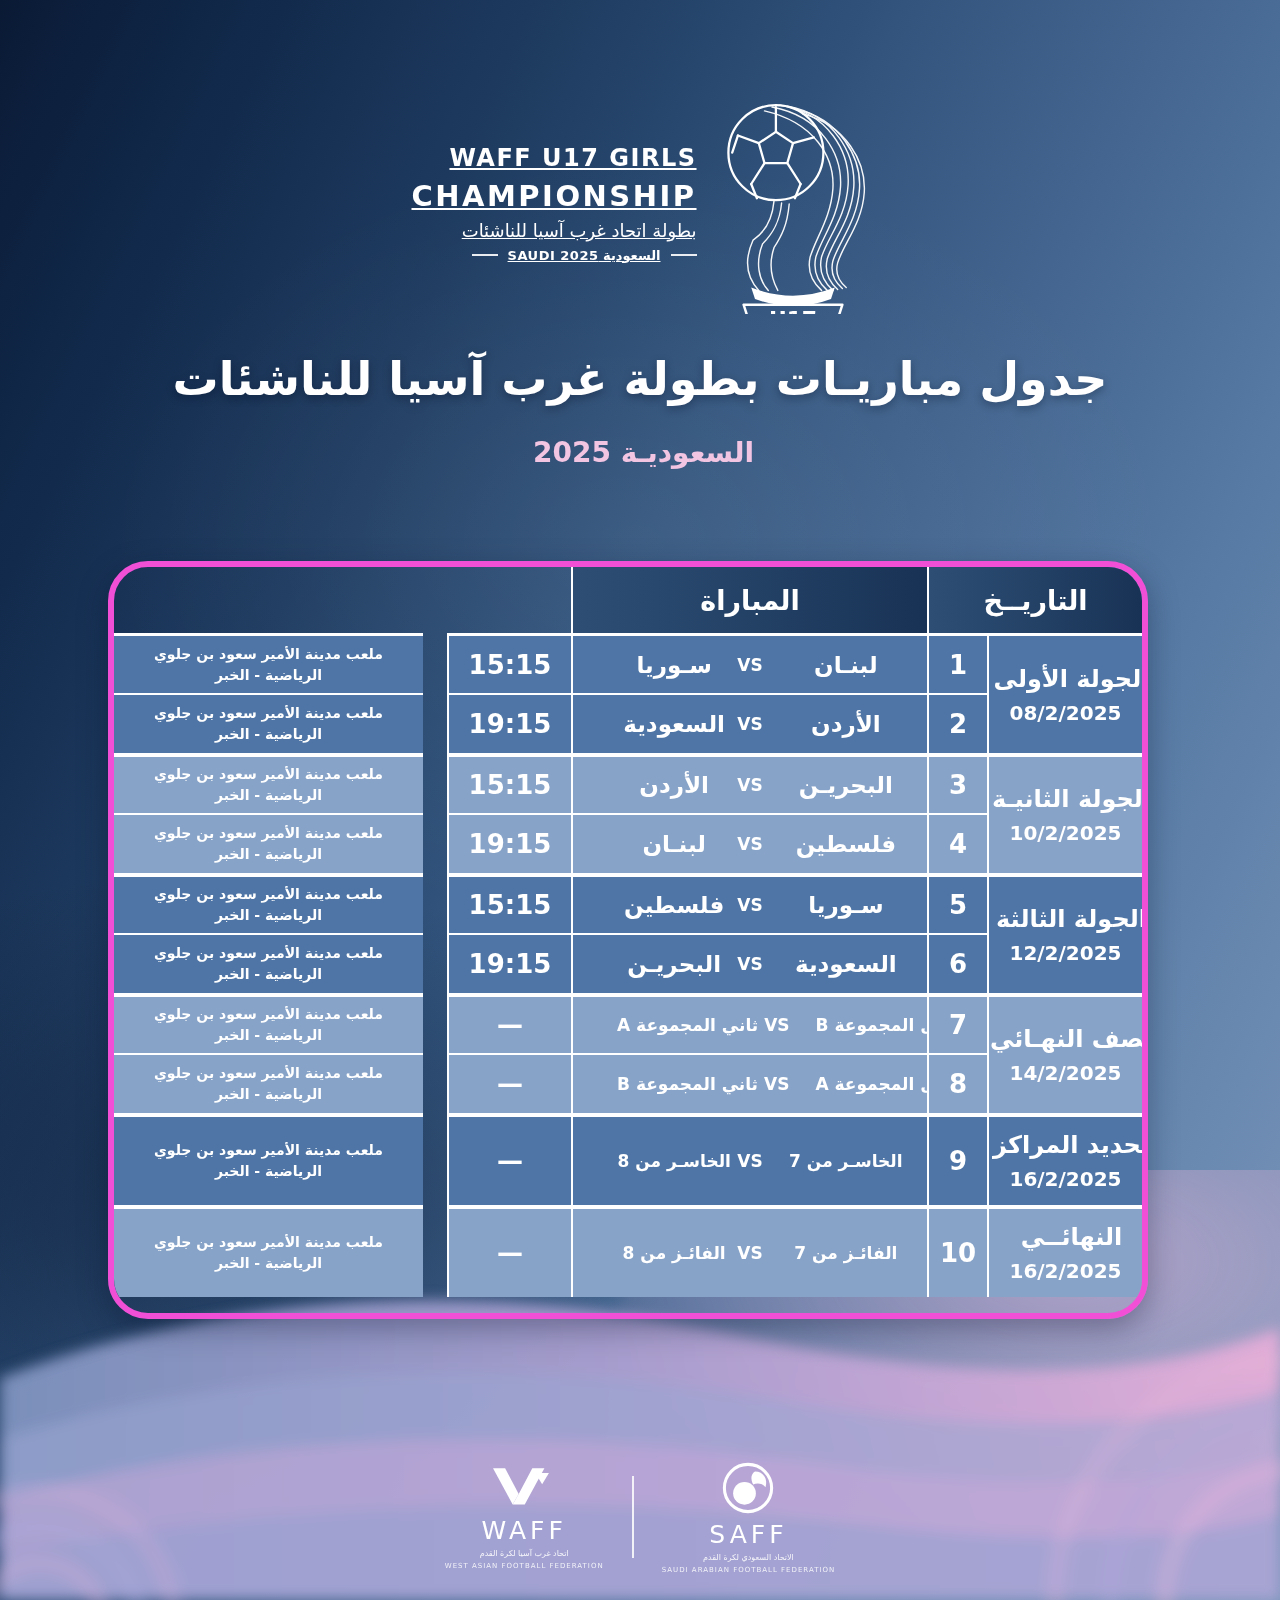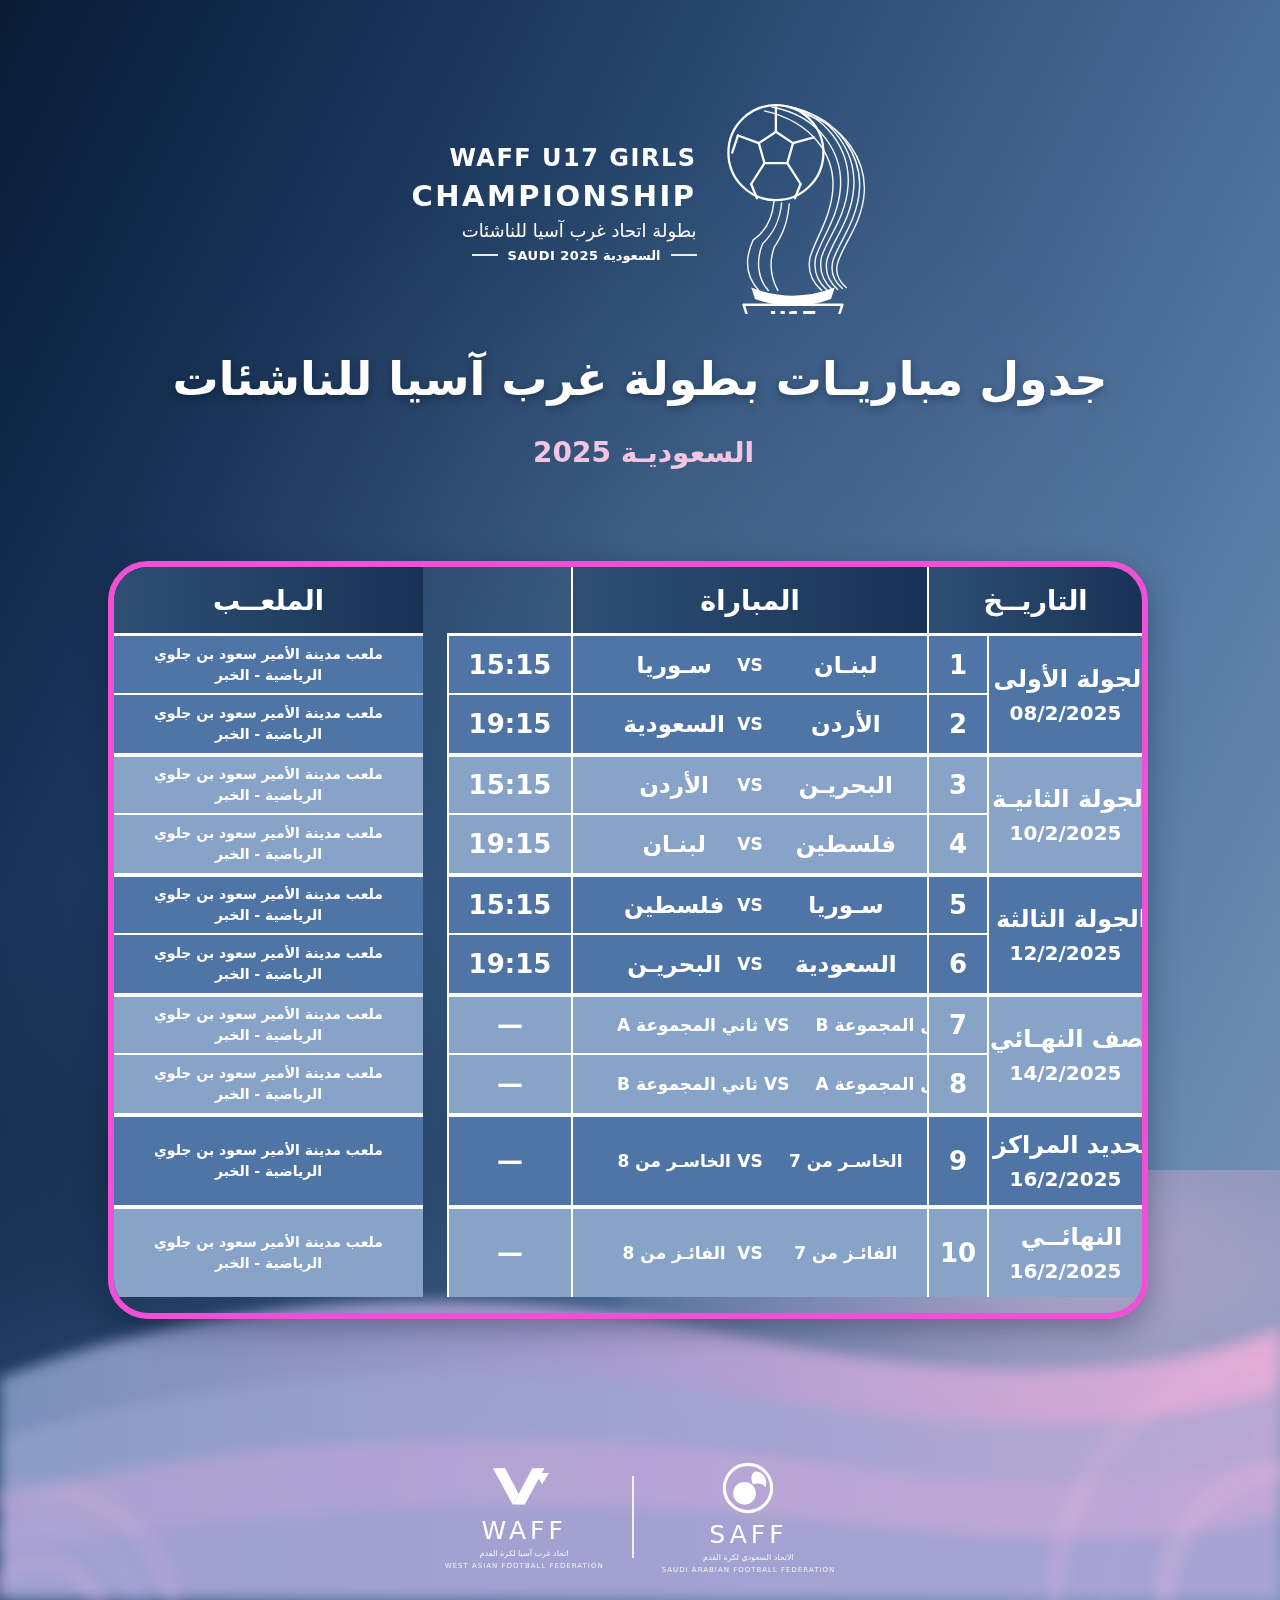--- a/index.html
+++ b/index.html
@@ -6,21 +6,21 @@
   body{width:1280px;height:1600px;overflow:hidden;font-family:"DejaVu Sans",sans-serif;}
   .page{position:relative;width:1280px;height:1600px;overflow:hidden;
     background:linear-gradient(116deg,#0a1a35 0%,#122b4d 14%,#1f3c61 28%,#32547d 44%,#446690 58%,#567aa4 72%,#6b8ab1 86%,#7d97bc 100%);}
   .bg-shade{position:absolute;inset:0;pointer-events:none;
     background:radial-gradient(55% 28% at 16% 74%, rgba(14,30,56,.55), transparent 70%),
                radial-gradient(60% 35% at 50% 34%, rgba(255,255,255,.06), transparent 70%);}
   .waves{position:absolute;left:0;bottom:0;width:1280px;height:430px;}
 
   
   .logo{position:absolute;top:92px;left:0;right:0;display:flex;justify-content:center;align-items:center;gap:20px;color:#fff;}
-  .logo-text{text-align:right;display:flex;flex-direction:column;align-items:flex-end;gap:7px;}
+  .logo-text{text-align:right;display:flex;flex-direction:column;align-items:flex-end;gap:7px;text-decoration:underline;}
   .logo-l1{font-size:24px;font-weight:800;letter-spacing:1.5px;}
   .logo-l2{font-size:29px;font-weight:600;letter-spacing:2.5px;}
   .logo-l3{font-size:18px;direction:rtl;}
   .logo-l4{display:flex;align-items:center;gap:10px;font-size:13px;font-weight:700;letter-spacing:.5px;direction:ltr;}
   .dashline{width:26px;height:2px;background:#fff;opacity:.9;}
   .saudi-line{direction:rtl;}
 
   
   .title{position:absolute;top:352px;left:0;right:0;text-align:center;color:#fff;font-size:46px;font-weight:800;direction:rtl;text-shadow:0 3px 8px rgba(5,15,35,.35);}
   .subtitle{position:absolute;top:436px;left:7px;right:0;text-align:center;color:#f2c5e3;font-size:28px;font-weight:700;direction:rtl;}
@@ -127,21 +127,20 @@
       <path d="M28,222 H132 L122,253 H38 Z" fill="none" stroke="#fff" stroke-width="2.6" stroke-linejoin="round"></path>
       <text x="80" y="246" text-anchor="middle" fill="#fff" font-size="23" font-weight="bold" font-family="DejaVu Sans, sans-serif">U17</text>
     </svg>
   </div>
 
   <div class="title">جدول مباريـات بطولة غرب آسيا للناشئات</div>
   <div class="subtitle">السعوديـة 2025</div>
 
   <div class="sched">
 
-    <div class="cell hbg" style="grid-area:1/1/2/2">الملعــب</div>
     <div class="cell hbg bl" style="grid-area:1/3/2/4">المباراة</div>
     <div class="cell hbg bl" style="grid-area:1/4/2/6">التاريــخ</div>
 
     <div class="cell dark stadium-cell bt-first" style="grid-area:2/1/3/2">ملعب مدينة الأمير سعود بن جلوي الرياضية - الخبر</div>
     <div class="cell dark time-cell bl bt-first" style="grid-area:2/2/3/3">15:15</div>
     <div class="cell dark match-cell bl bt-first" style="grid-area:2/3/3/4">
       <span class="team">سـوريا</span>
       <span class="vs">VS</span>
       <span class="team">لبنـان</span>
     </div>

